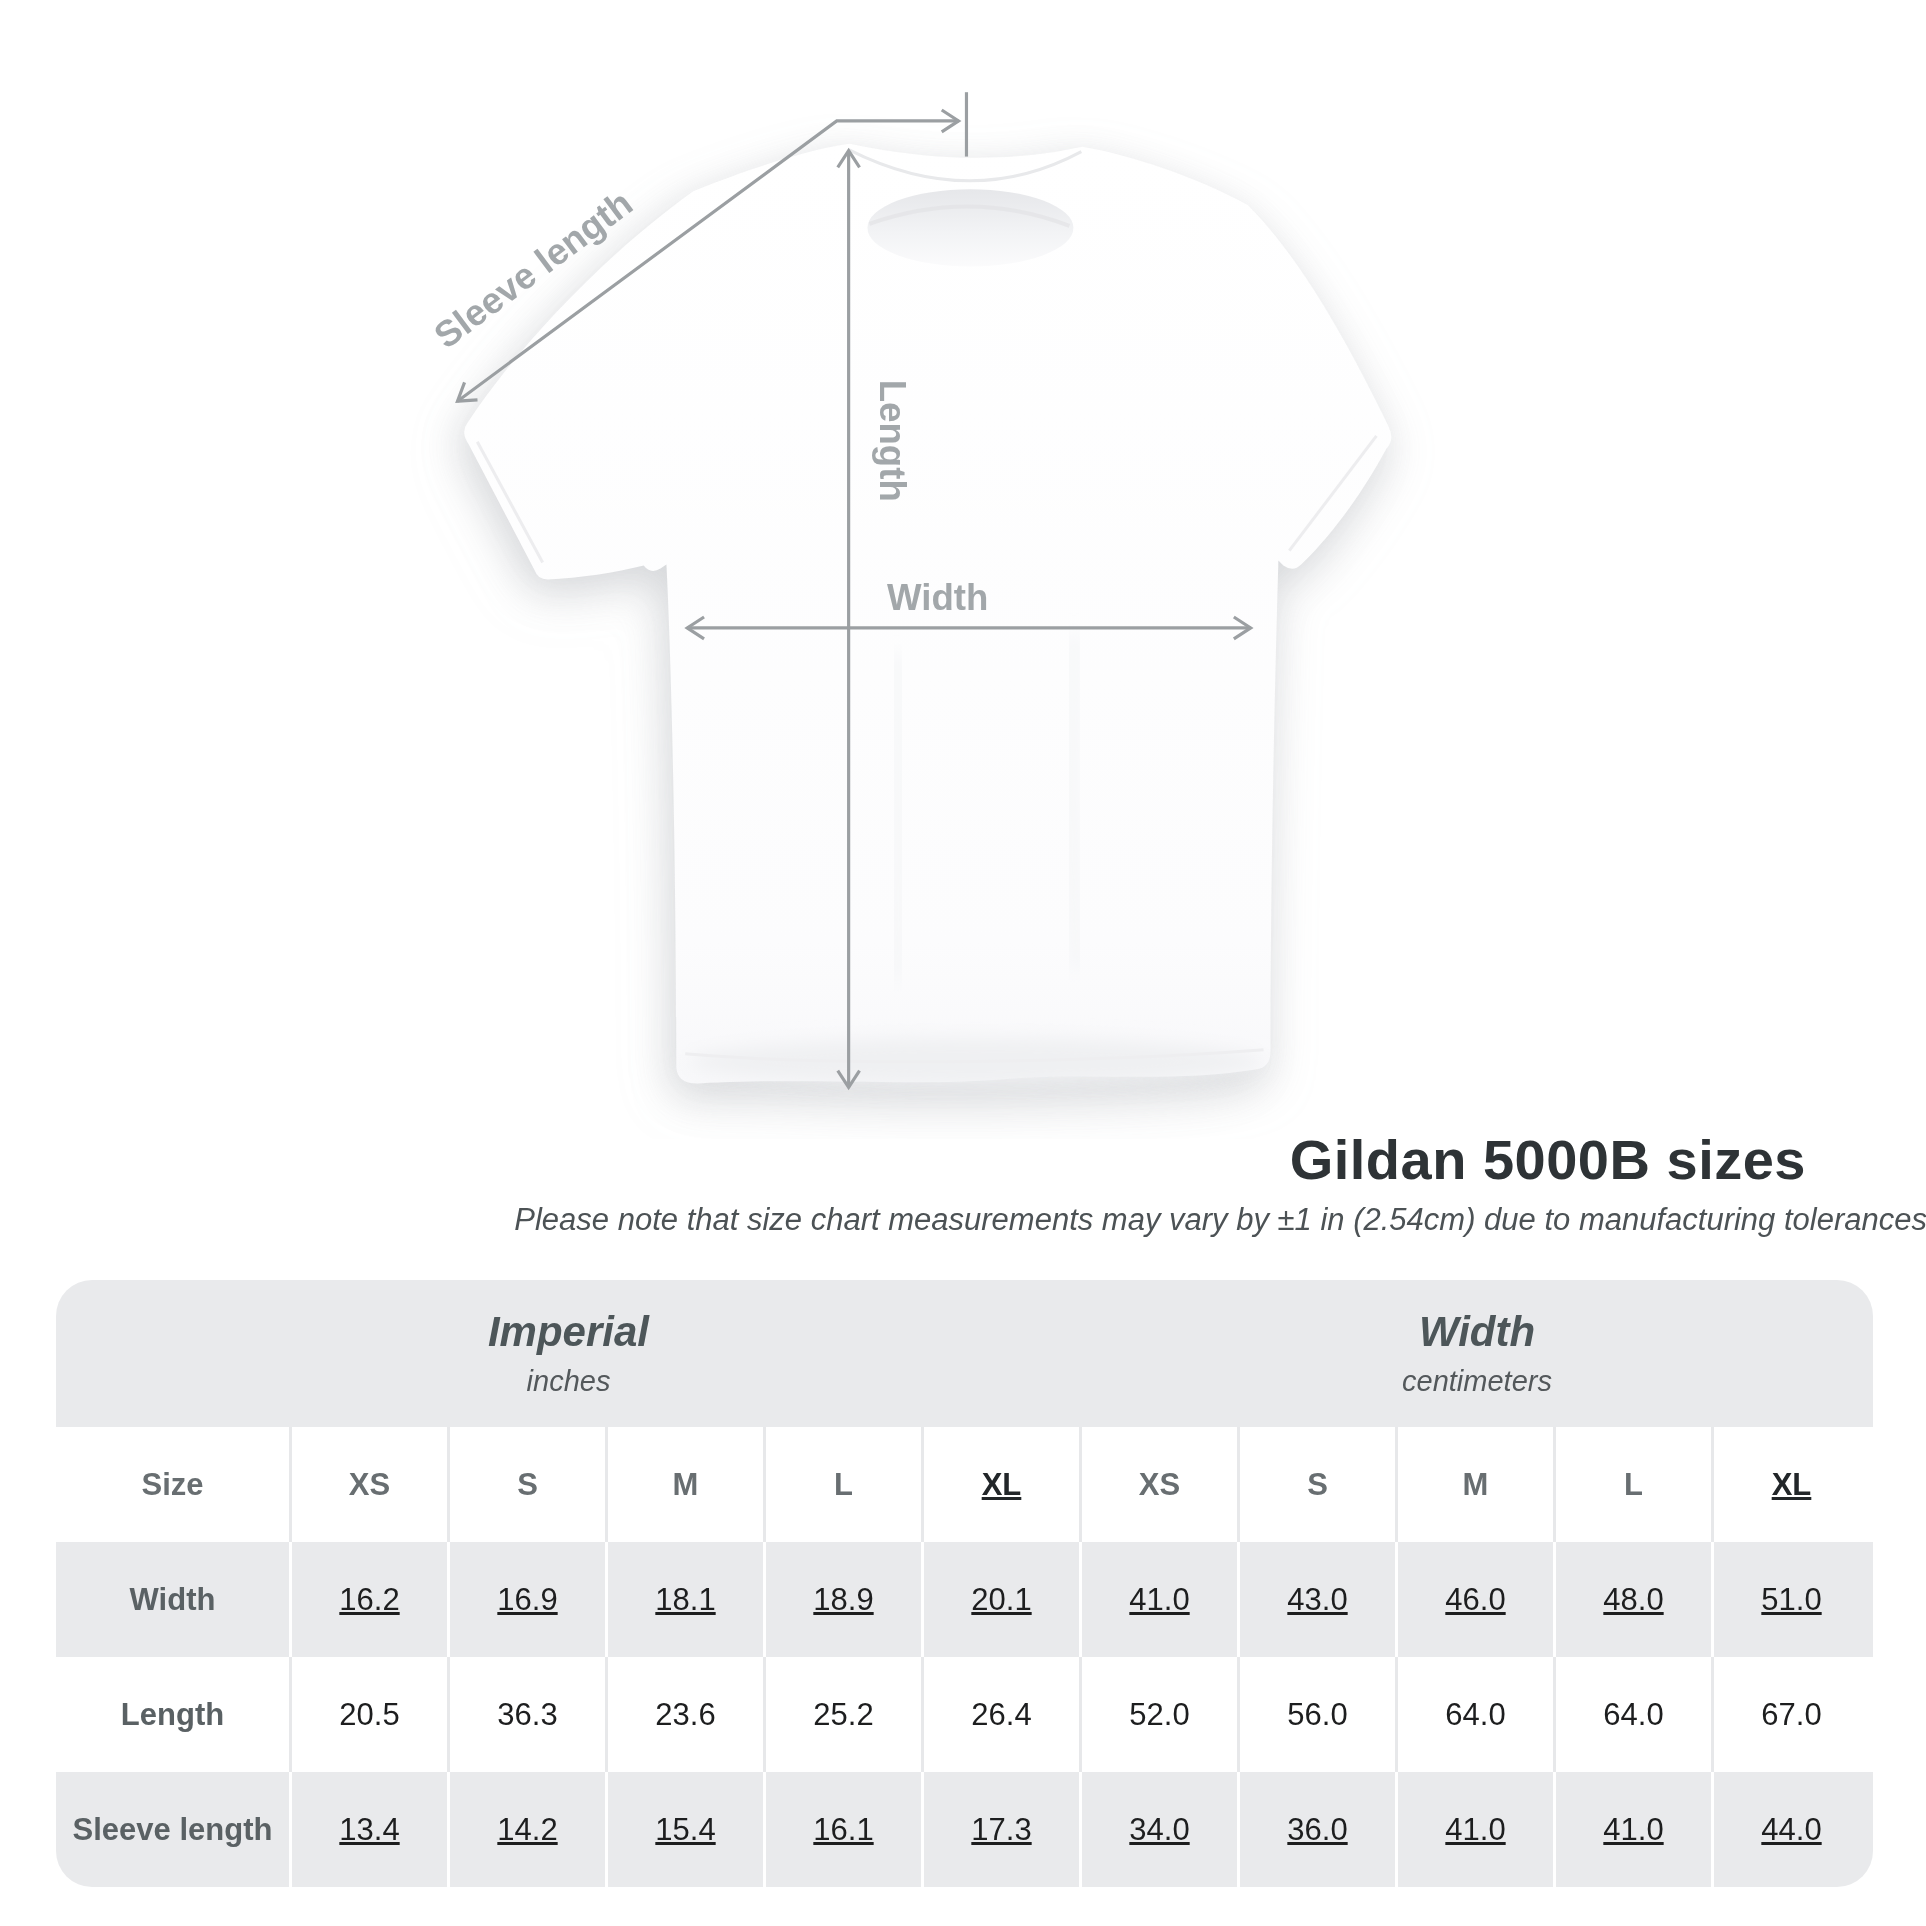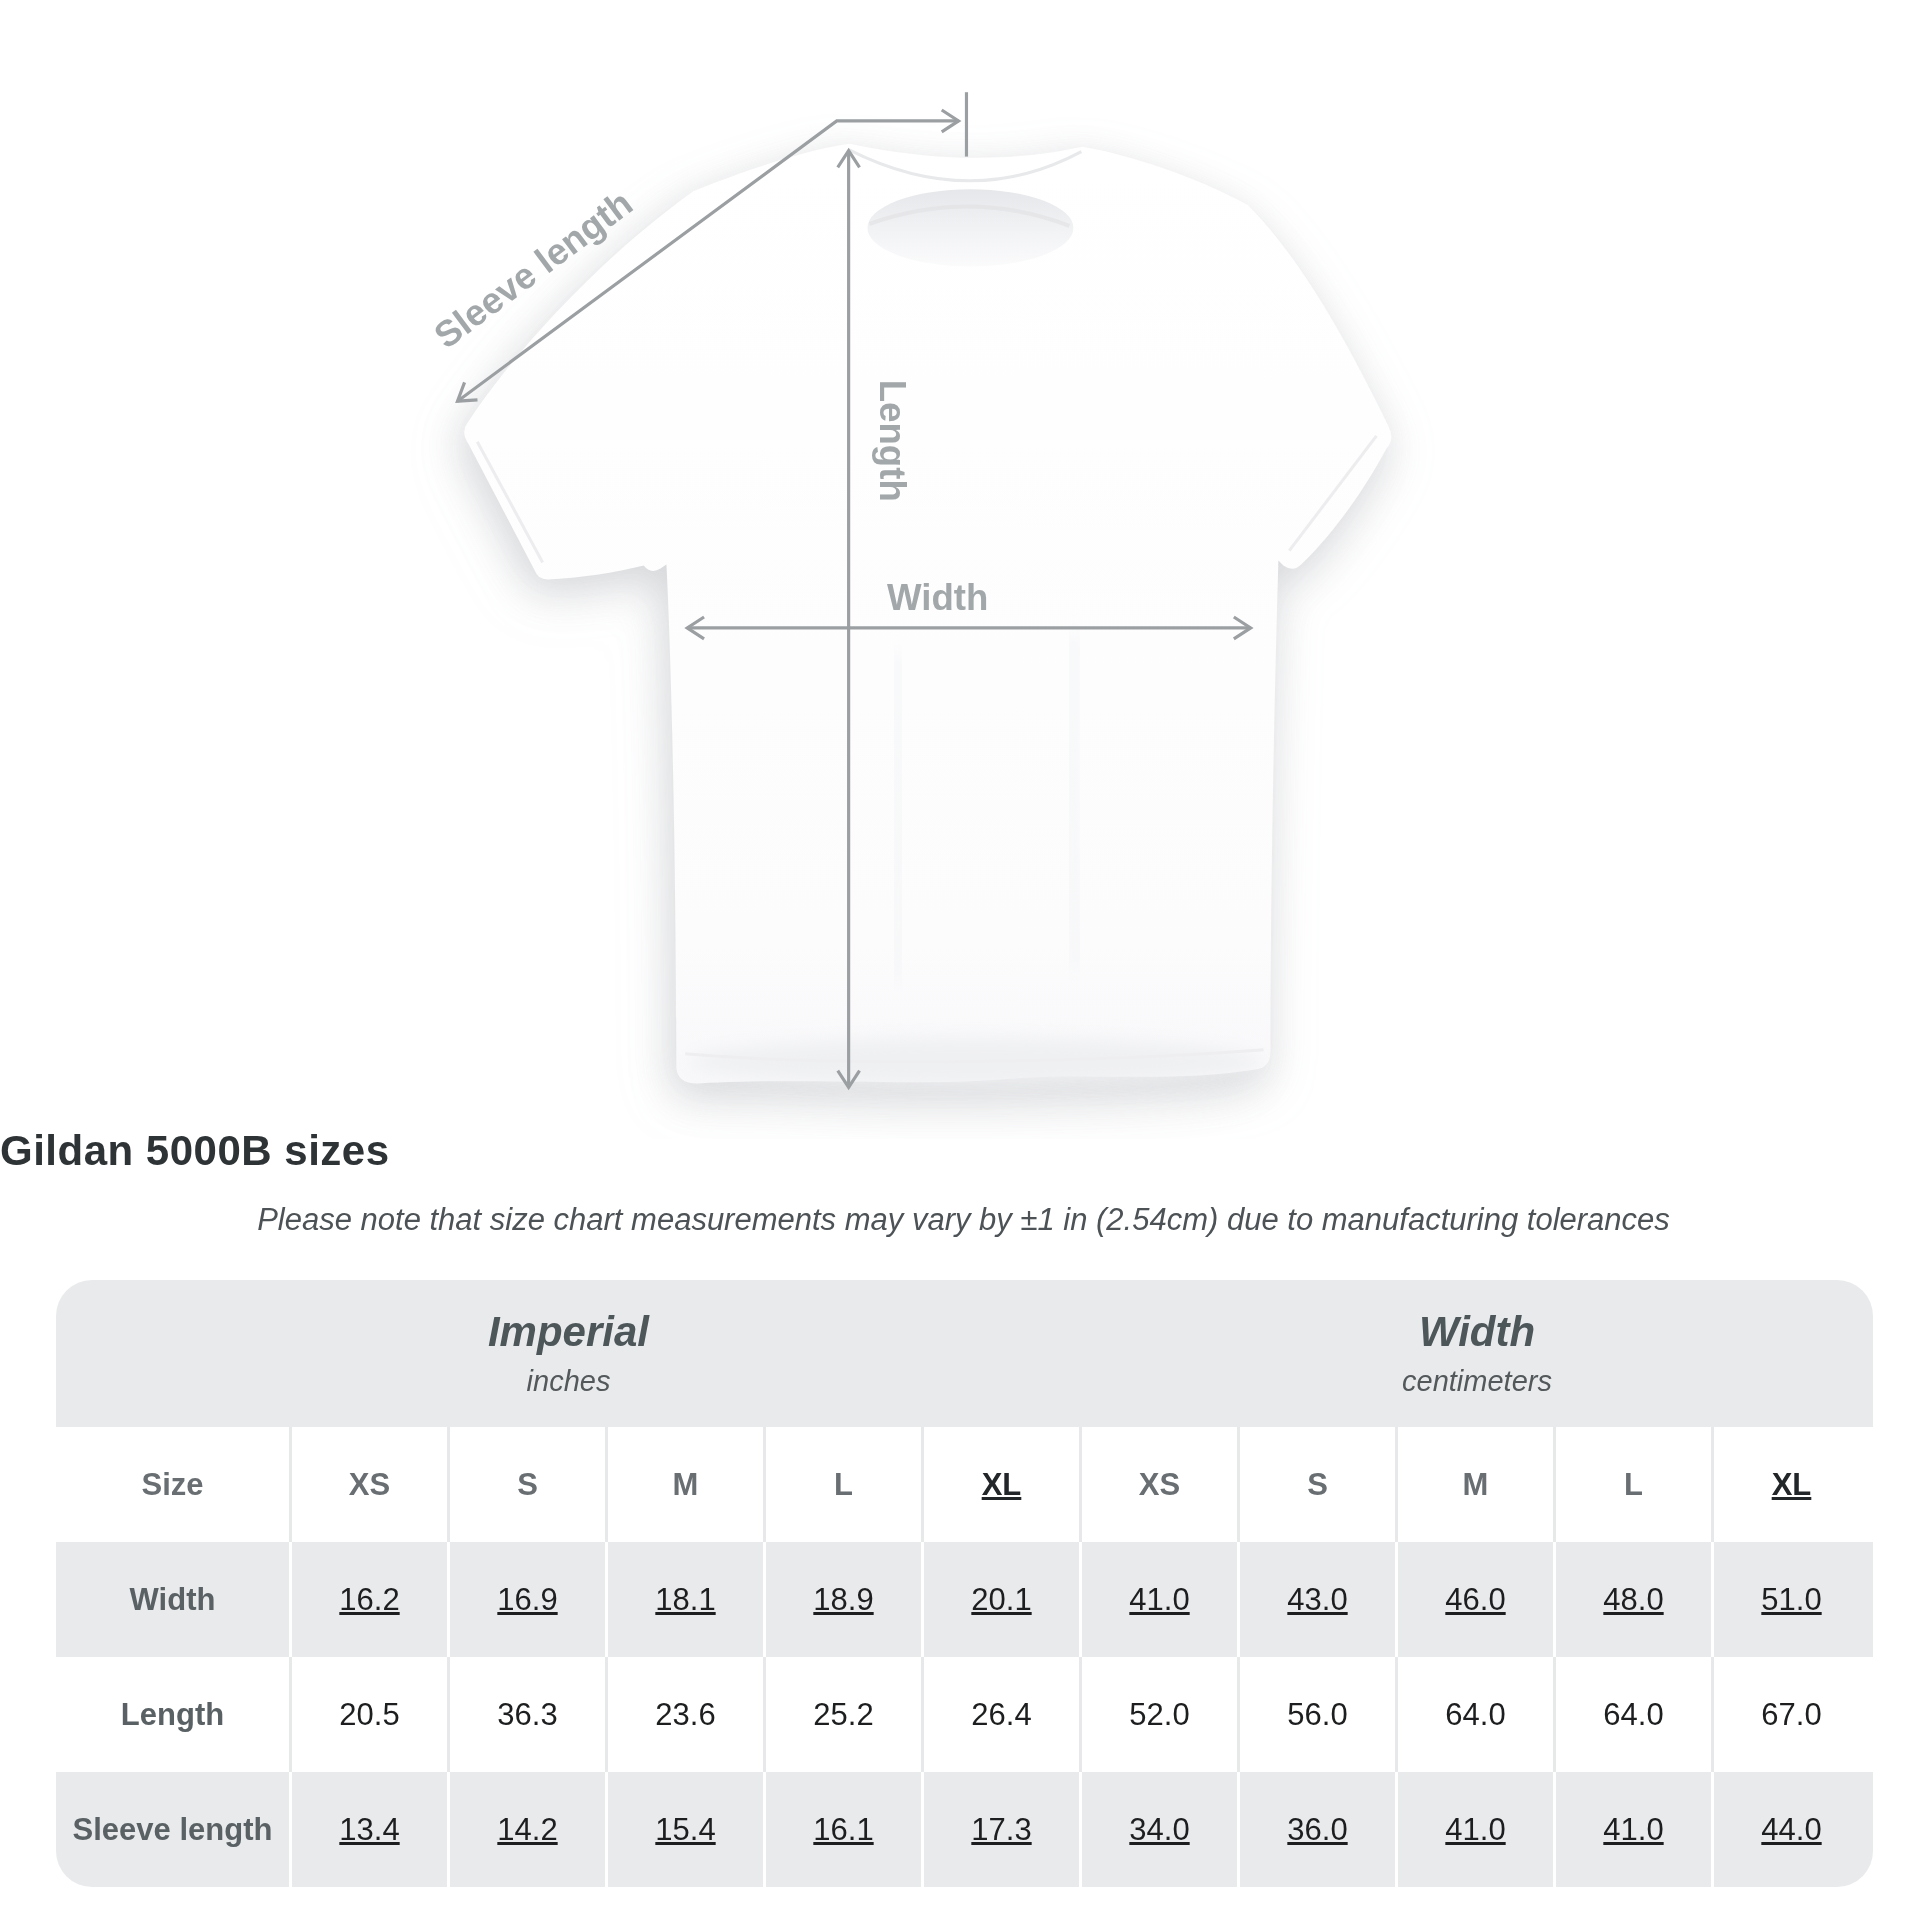--- a/index.html
+++ b/index.html
@@ -11,25 +11,25 @@
   .stage { position:absolute; inset:0; overflow:hidden; }
 
   
   svg.diagram { position:absolute; left:0; top:0; }
   .shirt-group { filter: drop-shadow(0 16px 22px rgba(150,156,162,.28)) drop-shadow(-12px 8px 18px rgba(160,166,170,.18)); }
   .meas-line { stroke:#9b9fa2; stroke-width:3.2; fill:none; }
   .meas-label { fill:#a2a7aa; font-size:37px; font-weight:bold; }
 
   
   .title {
-    position:absolute; top:1127px; left:0; width:1806px; text-align:left;
-    font-size:42px; font-weight:bold; color:#2e3336; letter-spacing:0.5px;
+    position:absolute; top:1127px; left:0; width:1806px; text-align:right;
+    font-size:56px; font-weight:bold; color:#2e3336; letter-spacing:0.5px;
   }
   .note {
-    position:absolute; top:1202px; left:0; width:1927px; text-align:center;
+    position:absolute; top:1202px; left:0; width:1927px; text-align:right;
     font-size:31px; font-style:italic; color:#4c5255;
   }
 
   
   .size-table { position:absolute; left:56px; top:1280px; width:1817px; }
   .unit-band { display:flex; height:147px; background:#e9eaec; border-radius:36px 36px 0 0; }
   .unit-group { display:flex; flex-direction:column; align-items:center; justify-content:center; }
   .unit-group.left  { width:1025px; }
   .unit-group.right { width:792px; }
   .unit-title { font-size:42px; font-weight:bold; font-style:italic; color:#4d5659; line-height:1; }

